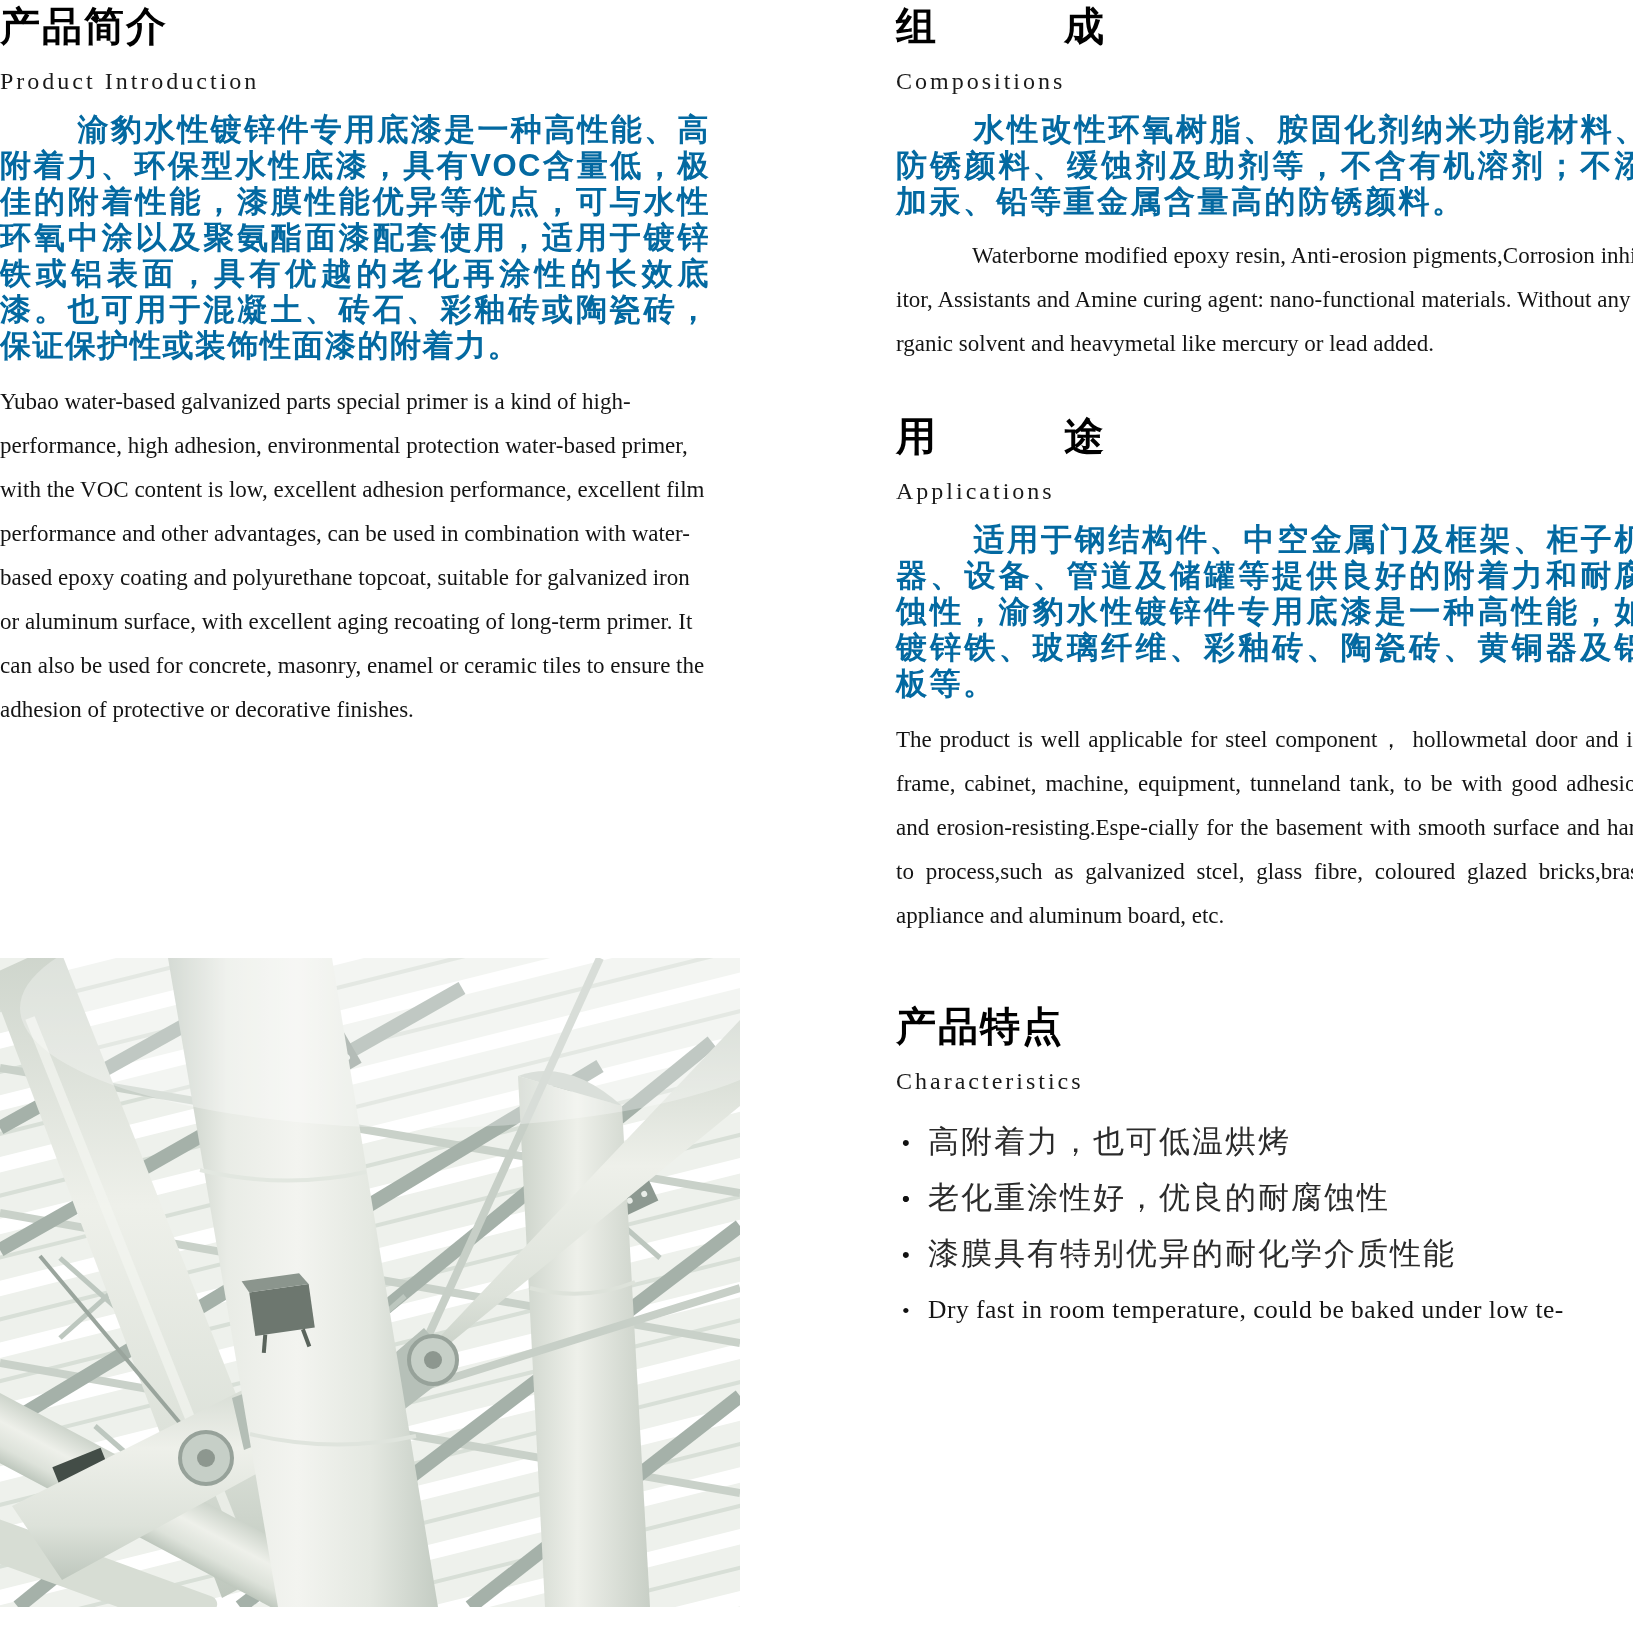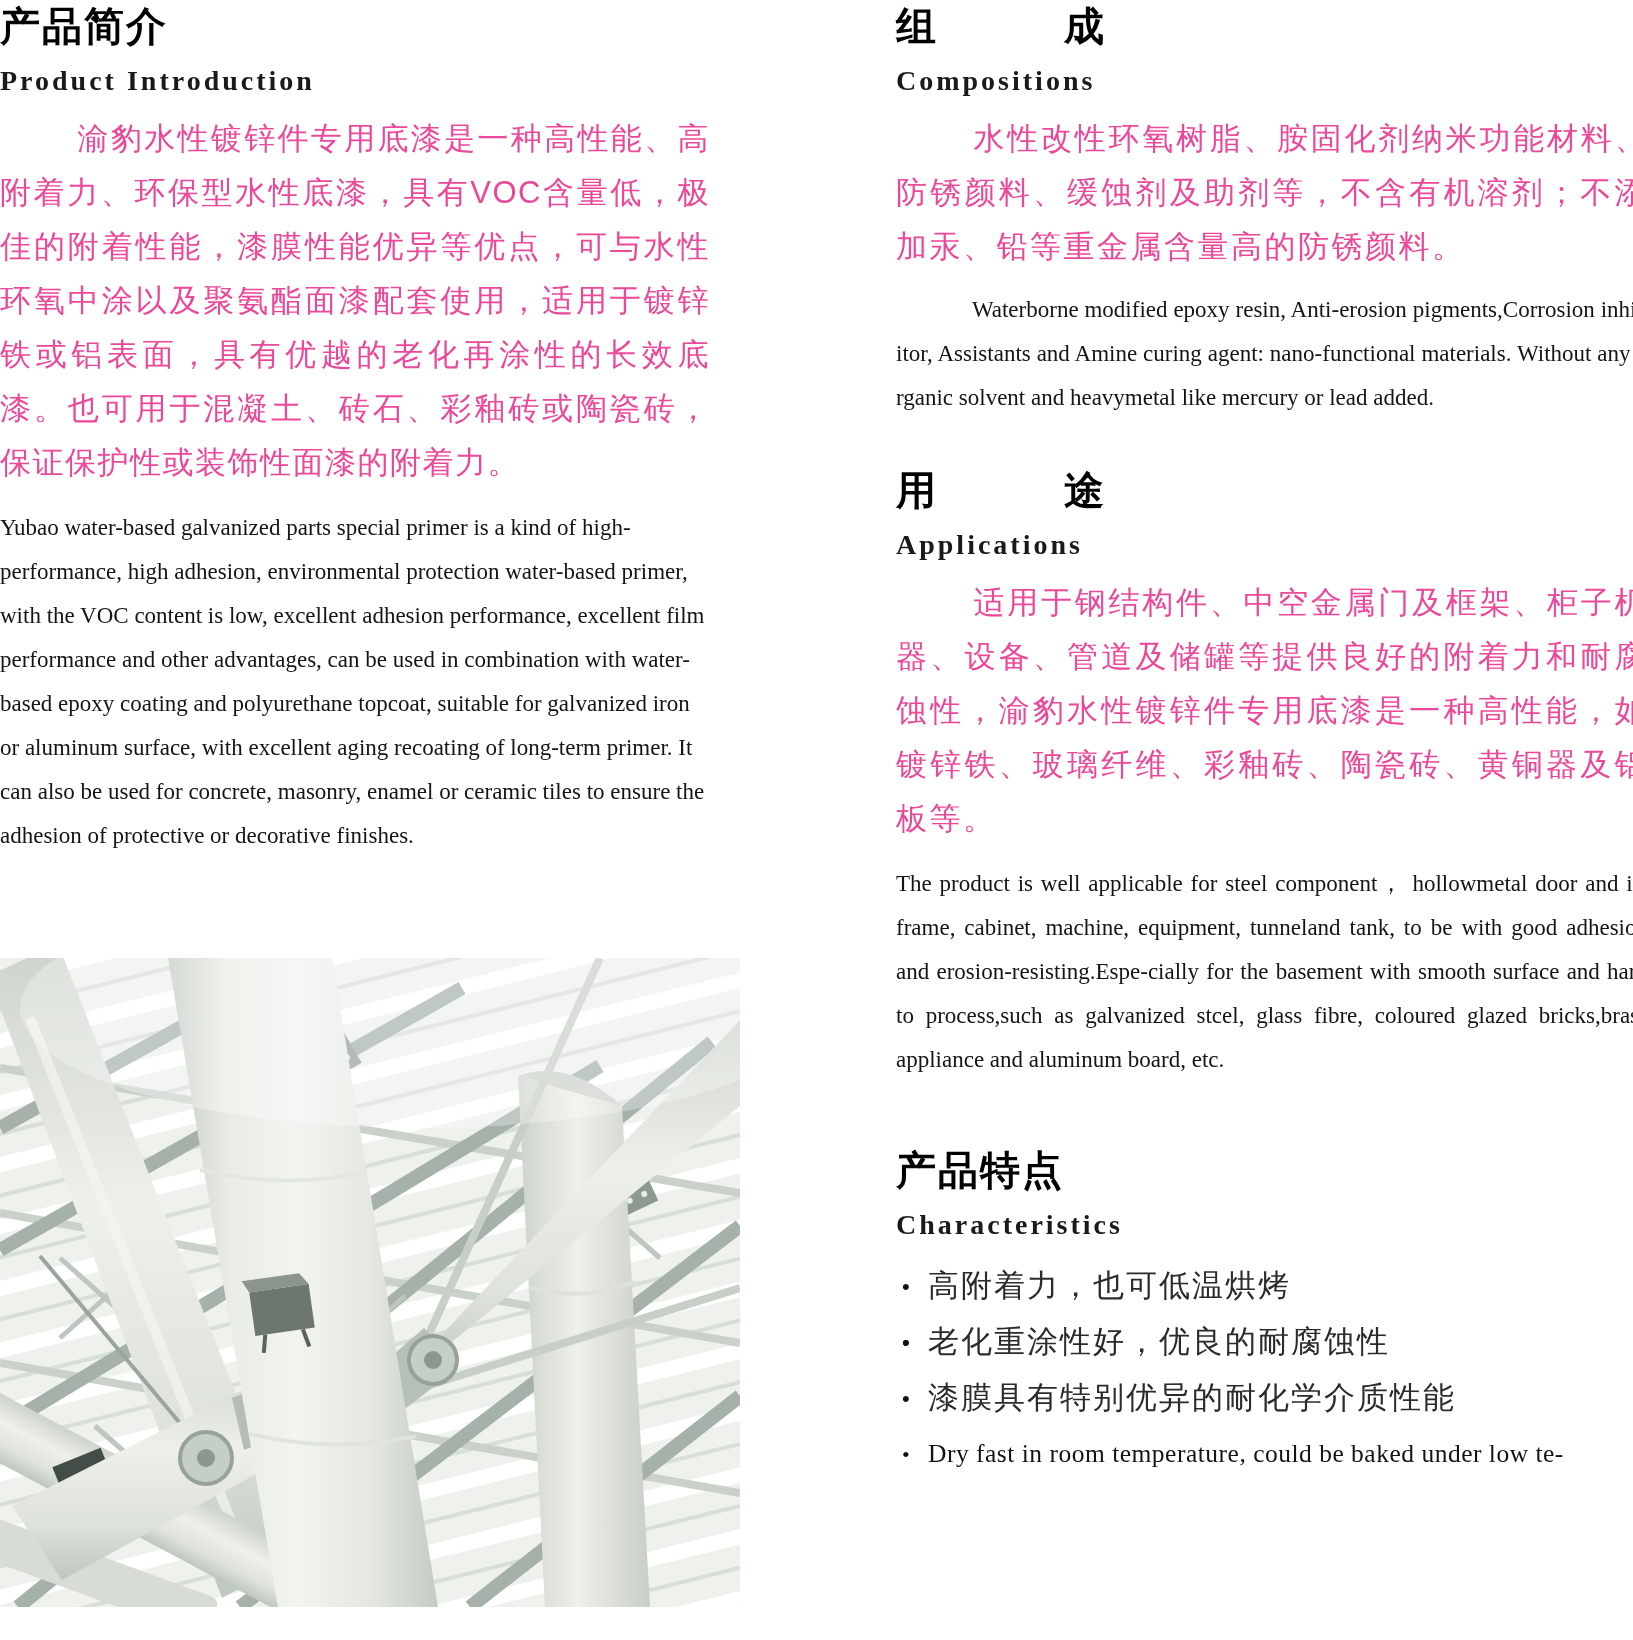--- a/index.html
+++ b/index.html
@@ -4,25 +4,25 @@
 <style>
   html,body{margin:0;padding:0;background:#ffffff;}
   body{width:1633px;height:1640px;position:relative;overflow:hidden;
        font-family:"Liberation Sans",sans-serif;color:#1c1c1c;}
   .col{position:absolute;top:0;}
   .col-left{left:0;width:710px;}
   .col-right{left:896px;width:752px;}
 
   .h-zh{font-family:"Liberation Sans",sans-serif;font-weight:bold;font-size:40px;
         line-height:44px;color:#000000;letter-spacing:2px;margin:4px 0 0 0;}
-  .h-en{font-family:"Liberation Serif",serif;font-size:28px;line-height:34px;
-        color:#1a1a1a;letter-spacing:3px;margin:16px 0 0 0;font-weight:bold;}
-
-  .zh-body{font-family:"Liberation Sans",sans-serif;font-weight:400;font-size:31px;
-        line-height:54px;color:#ec4899;text-align:justify;letter-spacing:1.5px;
+  .h-en{font-family:"Liberation Serif",serif;font-size:24px;line-height:34px;
+        color:#1a1a1a;letter-spacing:3px;margin:16px 0 0 0;font-weight:normal;}
+
+  .zh-body{font-family:"Liberation Sans",sans-serif;font-weight:700;font-size:31px;
+        line-height:36px;color:#0369a1;text-align:justify;letter-spacing:1.5px;
         margin:14px 0 0 0;}
   .zh-indent{text-indent:2.5em;}
   .col-right .zh-body{letter-spacing:2.5px;}
 
   .en-body{font-family:"Liberation Serif",serif;font-size:23px;line-height:44px;
         color:#141414;margin:16px 0 0 0;}
   .en-breakall{word-break:break-all;text-align:justify;text-indent:3.3em;margin-top:14px;}
   .en-justify{text-align:justify;}
 
   .sec-applications{margin-top:48px;}

